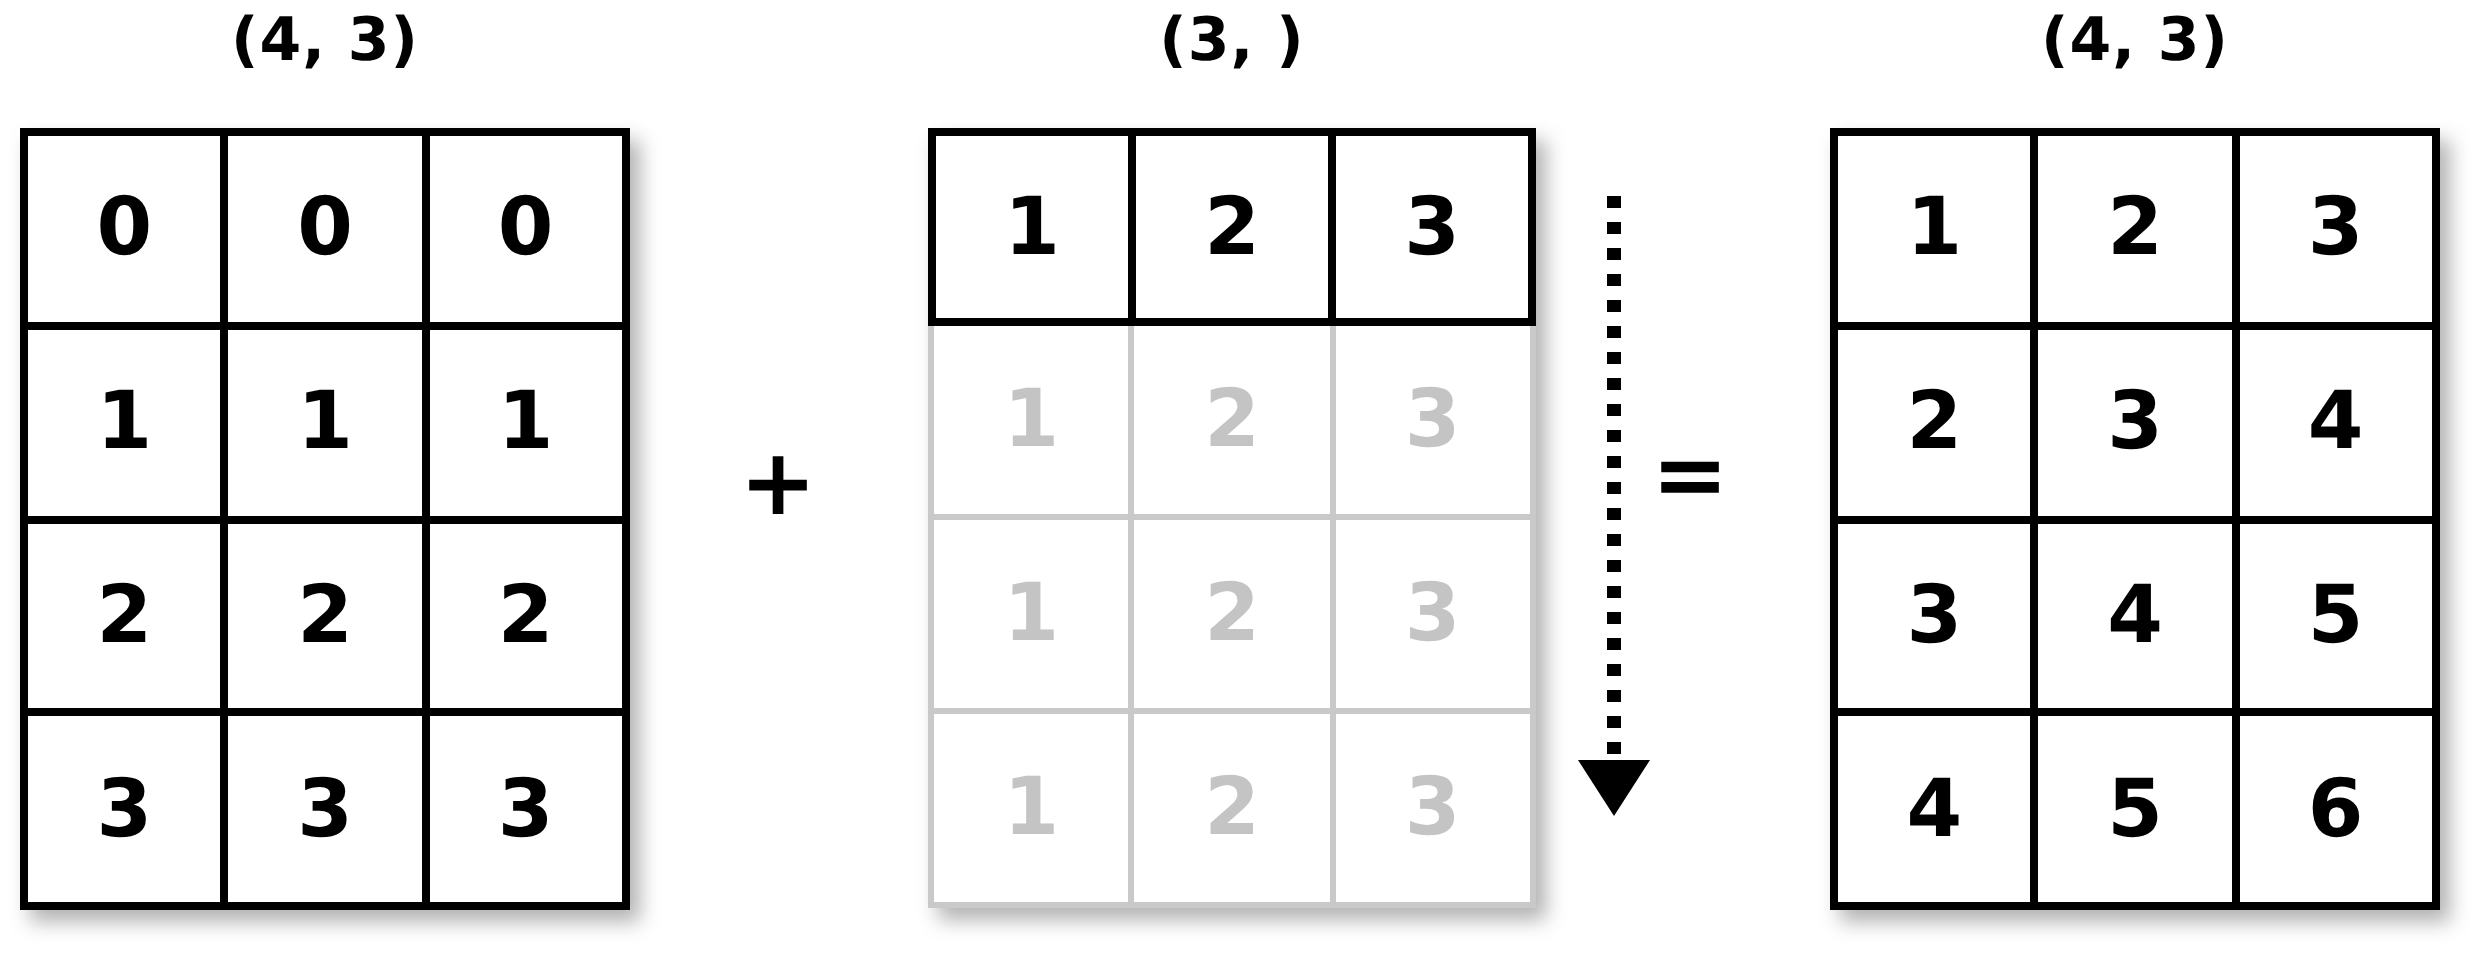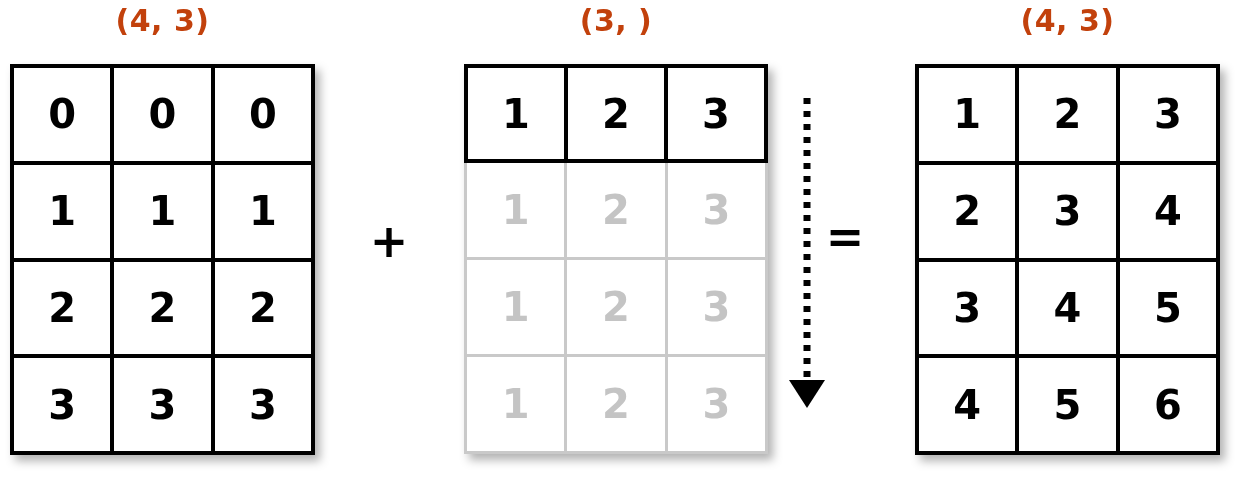--- a/index.html
+++ b/index.html
@@ -20,21 +20,21 @@
     width: 1244px;
     height: 483px;
   }
 
   
   .shape-label {
     position: absolute;
     text-align: center;
     font-size: 30px;
     font-weight: bold;
-    color: #c2410c;
+    color: #000000;
     letter-spacing: 0.5px;
     white-space: pre;
     line-height: 34px;
   }
   #label-a { left: 10px;  top: 4px;  width: 305px; }
   #label-b { left: 464px; top: 4px;  width: 304px; }
   #label-c { left: 915px; top: 4px;  width: 305px; }
 
   
   .matrix {

